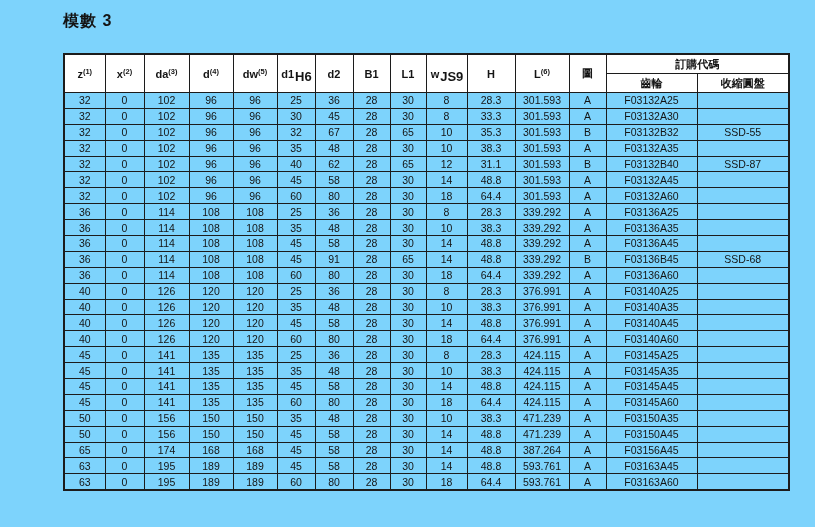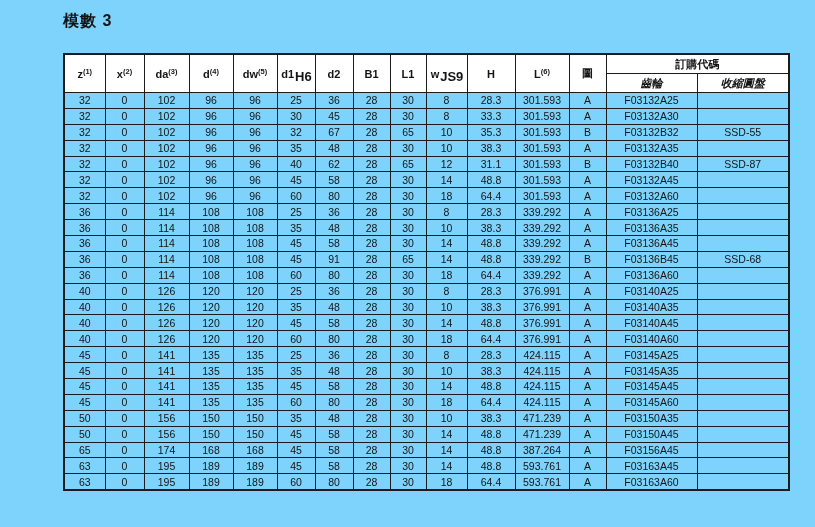--- a/index.html
+++ b/index.html
@@ -40,21 +40,21 @@
     padding: 0;
     white-space: nowrap;
     overflow: hidden;
   }
   thead th {
     height: 18px;
     font-size: 11px;
     font-weight: bold;
     background: #ffffff;
   }
-  thead tr.subhead th { height: 18px; font-style: italic; }
+  thead tr.subhead th { height: 18px; }
   tbody td {
     height: 14.9px;
     font-size: 10.5px;
     font-weight: normal;
   }
   .hdr-sup {
     font-size: 7.5px;
     font-weight: bold;
     position: relative;
     top: -4px;

